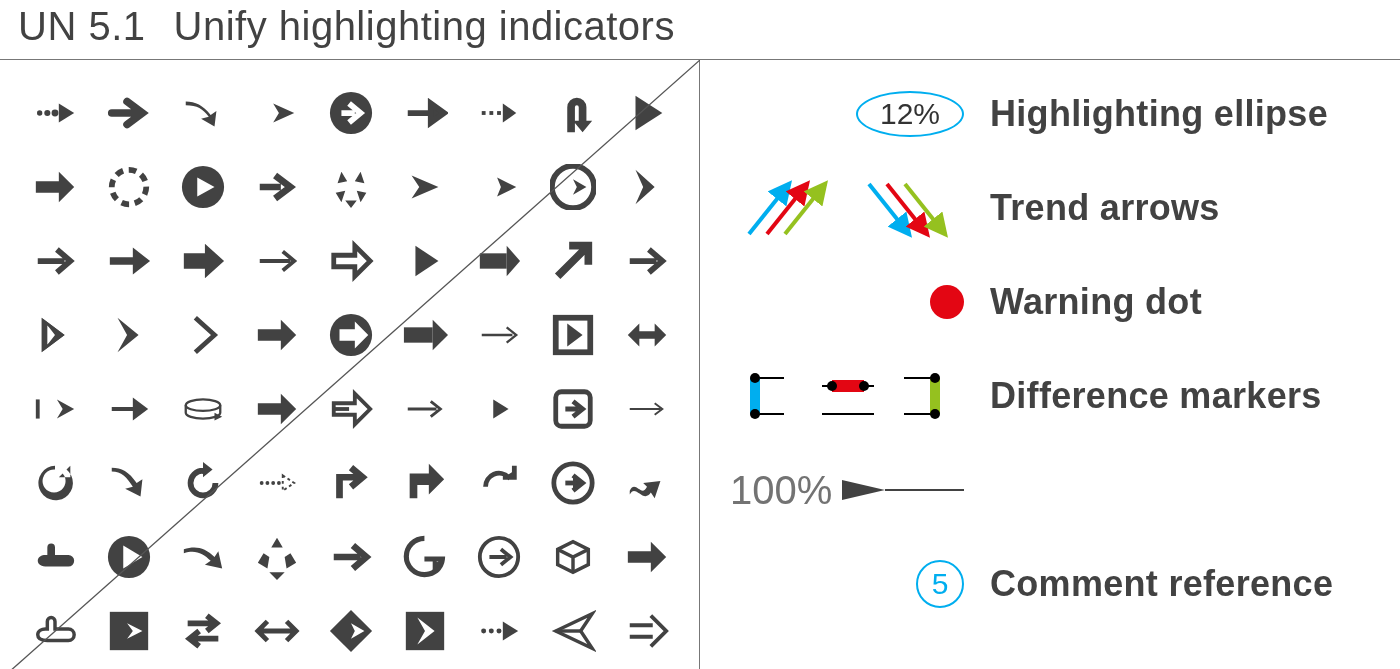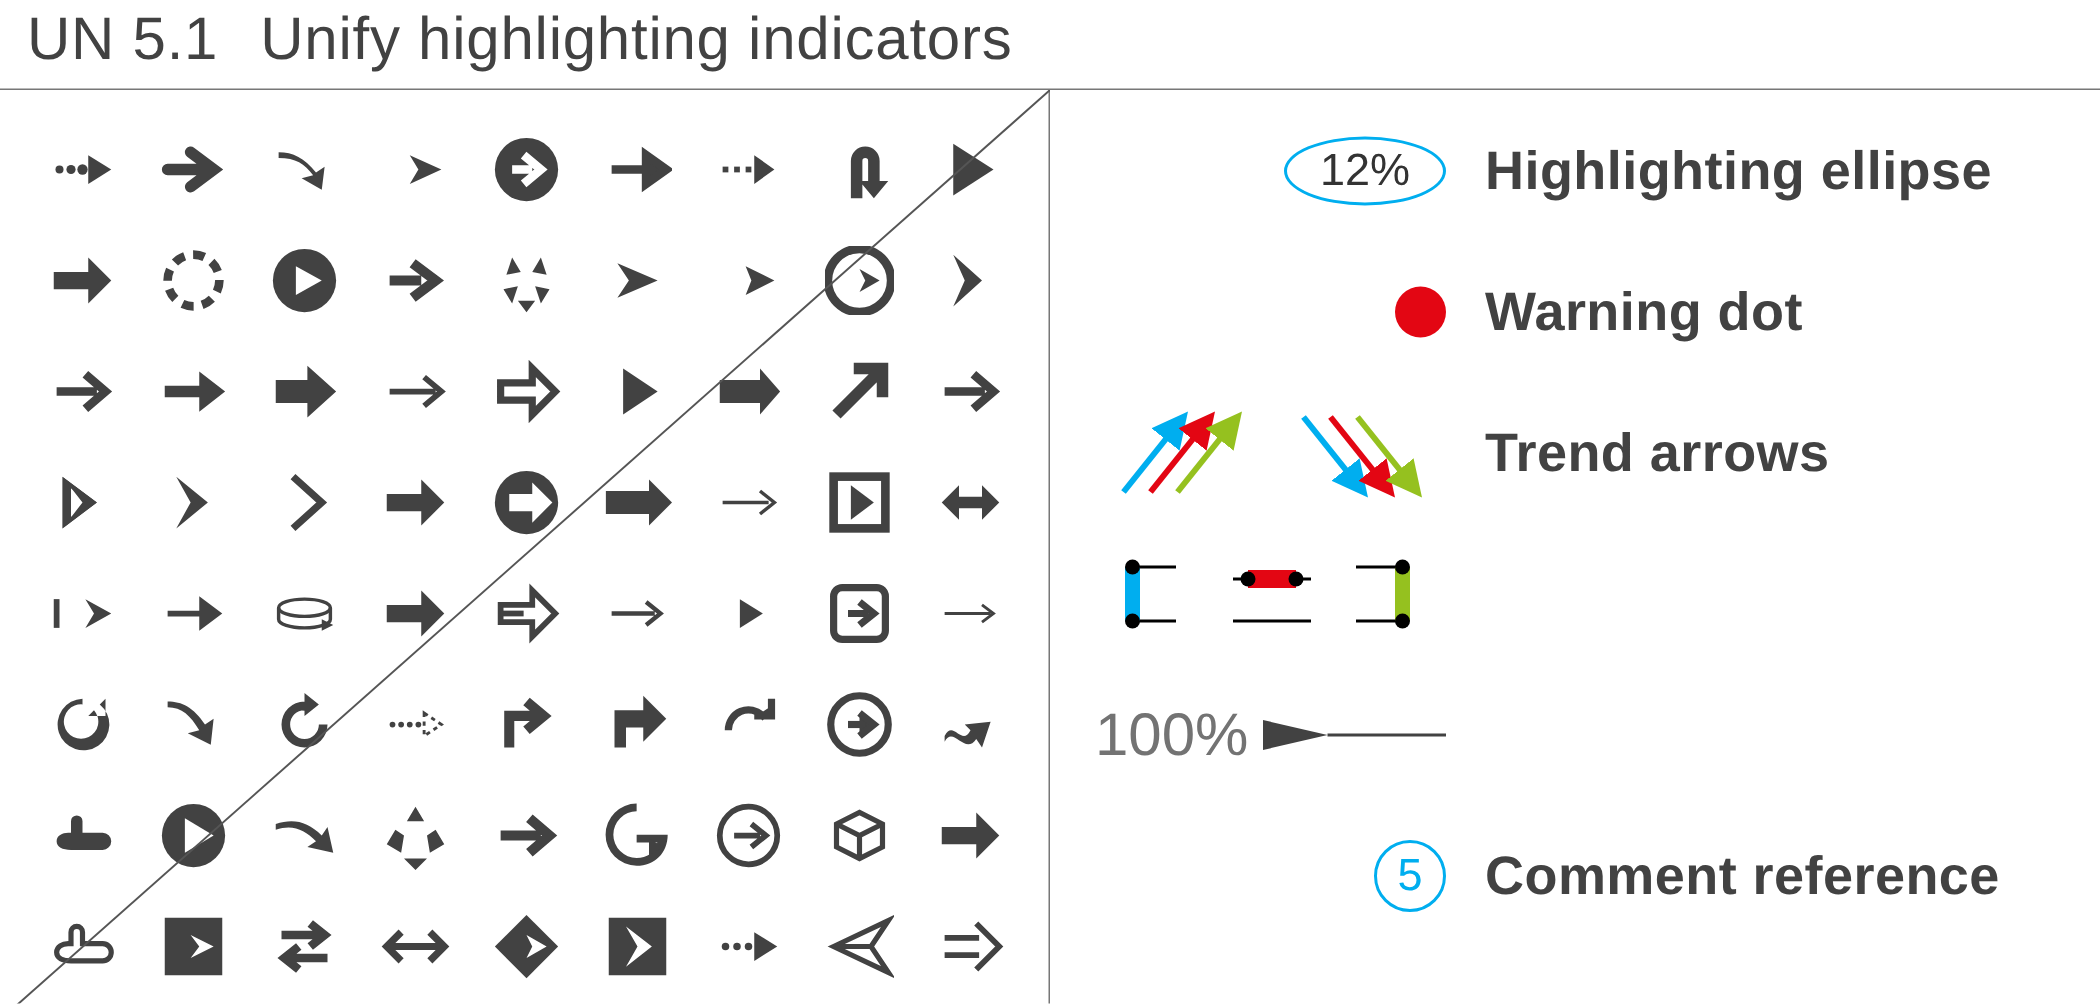--- a/index.html
+++ b/index.html
@@ -535,27 +535,20 @@
 
       <div class="legend-row">
         <div class="legend-vis">
           <span class="ellipse-badge">12%</span>
         </div>
         <div class="legend-label">Highlighting ellipse</div>
       </div>
 
       <div class="legend-row">
         <div class="legend-vis">
-          <div class="warning-dot"></div>
-        </div>
-        <div class="legend-label">Warning dot</div>
-      </div>
-
-      <div class="legend-row">
-        <div class="legend-vis">
           <svg width="230" height="64">
             <defs>
               <marker id="ah-b" viewBox="0 0 10 10" refX="8" refY="5" markerWidth="6" markerHeight="6" orient="auto">
                   <path d="M0 0L10 5L0 10z" fill="#00AEEF"></path>
                 </marker>
               <marker id="ah-r" viewBox="0 0 10 10" refX="8" refY="5" markerWidth="6" markerHeight="6" orient="auto">
                   <path d="M0 0L10 5L0 10z" fill="#E30613"></path>
                 </marker>
               <marker id="ah-g" viewBox="0 0 10 10" refX="8" refY="5" markerWidth="6" markerHeight="6" orient="auto">
                   <path d="M0 0L10 5L0 10z" fill="#95C11F"></path>
@@ -565,20 +558,27 @@
             <line x1="15" y1="58" x2="55" y2="8" stroke="#00AEEF" stroke-width="4" marker-end="url(#ah-b)"></line>
             <line x1="33" y1="58" x2="73" y2="8" stroke="#E30613" stroke-width="4" marker-end="url(#ah-r)"></line>
             <line x1="51" y1="58" x2="91" y2="8" stroke="#95C11F" stroke-width="4" marker-end="url(#ah-g)"></line>
 
             <line x1="135" y1="8" x2="175" y2="58" stroke="#00AEEF" stroke-width="4" marker-end="url(#ah-b)"></line>
             <line x1="153" y1="8" x2="193" y2="58" stroke="#E30613" stroke-width="4" marker-end="url(#ah-r)"></line>
             <line x1="171" y1="8" x2="211" y2="58" stroke="#95C11F" stroke-width="4" marker-end="url(#ah-g)"></line>
           </svg>
         </div>
         <div class="legend-label">Trend arrows</div>
+      </div>
+
+      <div class="legend-row">
+        <div class="legend-vis">
+          <div class="warning-dot"></div>
+        </div>
+        <div class="legend-label">Warning dot</div>
       </div>
 
       <div class="legend-row">
         <div class="legend-vis">
           <svg width="230" height="56">
             <g transform="translate(10,4)">
               <line x1="10" y1="6" x2="40" y2="6" stroke="#000" stroke-width="2"></line>
               <line x1="10" y1="42" x2="40" y2="42" stroke="#000" stroke-width="2"></line>
               <rect x="6" y="6" width="10" height="36" fill="#00AEEF"></rect>
               <circle cx="11" cy="6" r="5" fill="#000"></circle>
@@ -594,20 +594,21 @@
             </g>
             <g transform="translate(170,4)">
               <line x1="0" y1="6" x2="30" y2="6" stroke="#000" stroke-width="2"></line>
               <line x1="0" y1="42" x2="30" y2="42" stroke="#000" stroke-width="2"></line>
               <rect x="26" y="6" width="10" height="36" fill="#95C11F"></rect>
               <circle cx="31" cy="6" r="5" fill="#000"></circle>
                 <circle cx="31" cy="42" r="5" fill="#000"></circle>
             </g>
           </svg>
         </div>
+        <div class="legend-label">Difference markers</div>
       </div>
 
       <div class="legend-row">
         <div class="legend-vis">
           <span class="ref-text">100%</span>
           <svg width="140" height="30">
             <path d="M2 5 L45 15 L2 25 Z" fill="#424242"></path>
             <line x1="45" y1="15" x2="138" y2="15" stroke="#424242" stroke-width="2"></line>
           </svg>
         </div>

